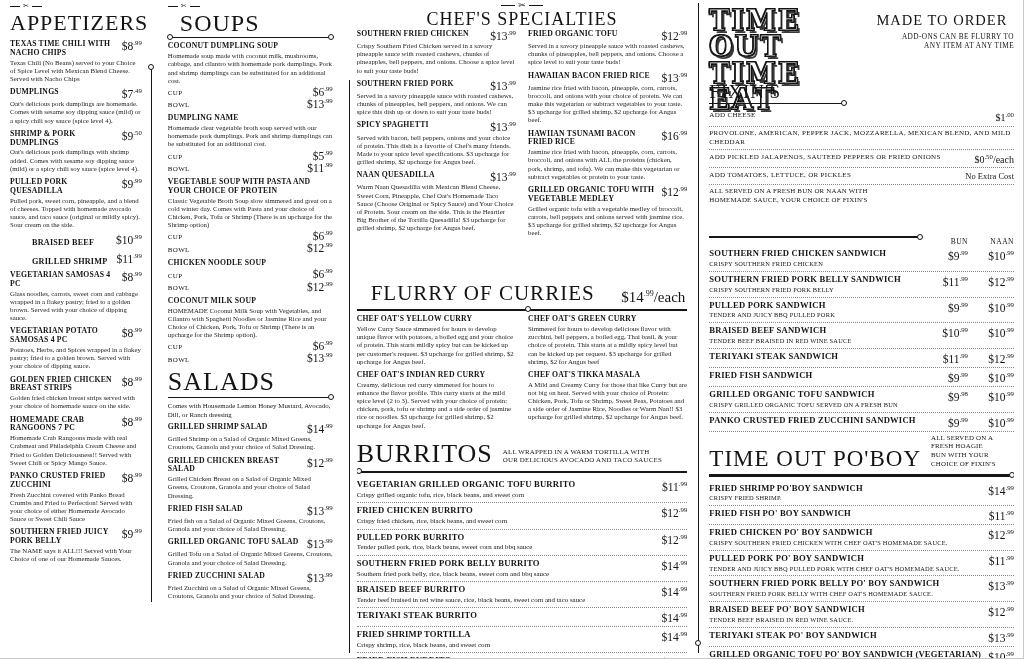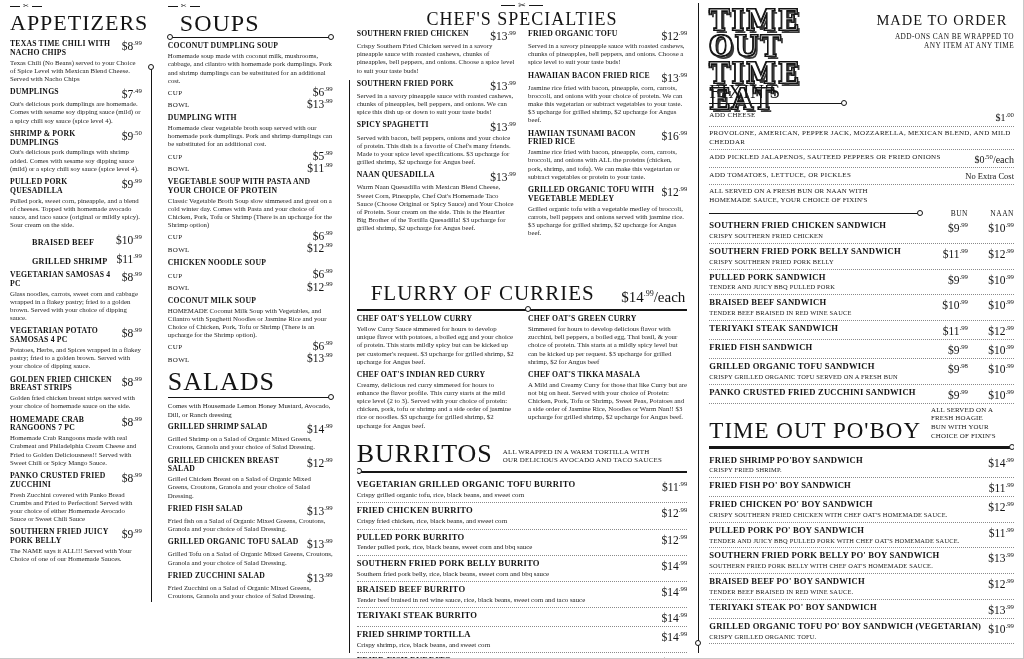--- a/index.html
+++ b/index.html
@@ -69,21 +69,21 @@
   .subtitle{font-size:6.9px;line-height:1.25;letter-spacing:.2px;padding-bottom:2px;}
   
   .row{display:flex;align-items:flex-start;border-bottom:1px dotted #8a8a8a;padding:3px 0 3px;}
   .row-main{flex:1;min-width:0;padding-right:6px;}
   .row-name{font-weight:700;font-size:8.6px;line-height:1.15;letter-spacing:.2px;}
   .row-desc{font-size:6.9px;line-height:1.2;margin-top:1px;}
   .row-desc.caps{font-size:6.4px;letter-spacing:.2px;}
   .row .price{padding-top:1px;}
   .pcell{width:46px;text-align:right;}
   .col-heads{display:flex;justify-content:flex-end;font-size:7.5px;letter-spacing:.5px;padding:1px 0 0;}
-  .rule-row{display:flex;align-items:center;}
+  .rule-row{display:flex;align-items:flex-start;margin-top:28px;}
   .rule-row .rule{flex:1;margin:0;}
   
   .brand-row{display:flex;justify-content:space-between;align-items:flex-start;height:76px;padding-top:4px;}
   .brand-logo{font-family:"DejaVu Serif","Liberation Serif",serif;font-weight:700;font-size:27px;line-height:.98;
               letter-spacing:2px;color:#fff;-webkit-text-stroke:1.2px #141414;
               text-shadow:2.5px 2.5px 0 #3a3a3a, -1px -1px 0 #141414,1px -1px 0 #141414,-1px 1px 0 #141414,1px 1px 0 #141414;}
   .mto{width:158px;padding-top:4px;}
   .mto-title{font-size:14.5px;letter-spacing:1px;text-align:center;}
   .mto-note{font-size:7.3px;letter-spacing:.4px;text-align:right;line-height:1.3;margin-top:3px;}
   .fix-sec{overflow:hidden;}
@@ -232,21 +232,21 @@
             <span class="cb-label">CUP</span>
             <span class="price">$6<sup>.99</sup></span>
           </div>
           <div class="cb-row">
             <span class="cb-label">BOWL</span>
             <span class="price">$13<sup>.99</sup></span>
           </div>
         </div>
 
         <div class="it">
-          <div class="it-name">DUMPLING WITH</div>
+          <div class="it-name">DUMPLING NAME</div>
           <div class="it-desc">Homemade clear vegetable broth soup served with our homemade pork dumplings. Pork and shrimp dumplings can be substituted for an additional cost.</div>
           <div class="cb-row">
             <span class="cb-label">CUP</span>
             <span class="price">$5<sup>.99</sup></span>
           </div>
           <div class="cb-row">
             <span class="cb-label">BOWL</span>
             <span class="price">$11<sup>.99</sup></span>
           </div>
         </div>
@@ -537,21 +537,21 @@
 
   <div class="col col-right">
     <div class="brand-row">
       <div class="brand-logo">
         <div>TIME OUT</div>
         <div>TIME EAT</div>
       </div>
       <div class="mto">
         <div class="mto-title">MADE TO ORDER</div>
         <div class="mto-note">
-          <span>ADD-ONS CAN BE WRAPPED TO</span><br>
+          <span>ADD-ONS CAN BE FLURRY TO</span><br>
           <span>ANY ITEM AT ANY TIME</span>
         </div>
       </div>
     </div>
 
     <div class="fix-sec">
       <div class="sec-head h-fix">FIXIN'S</div>
       <div class="rule fix-rule">
         <span class="rdot r"></span>
       </div>

